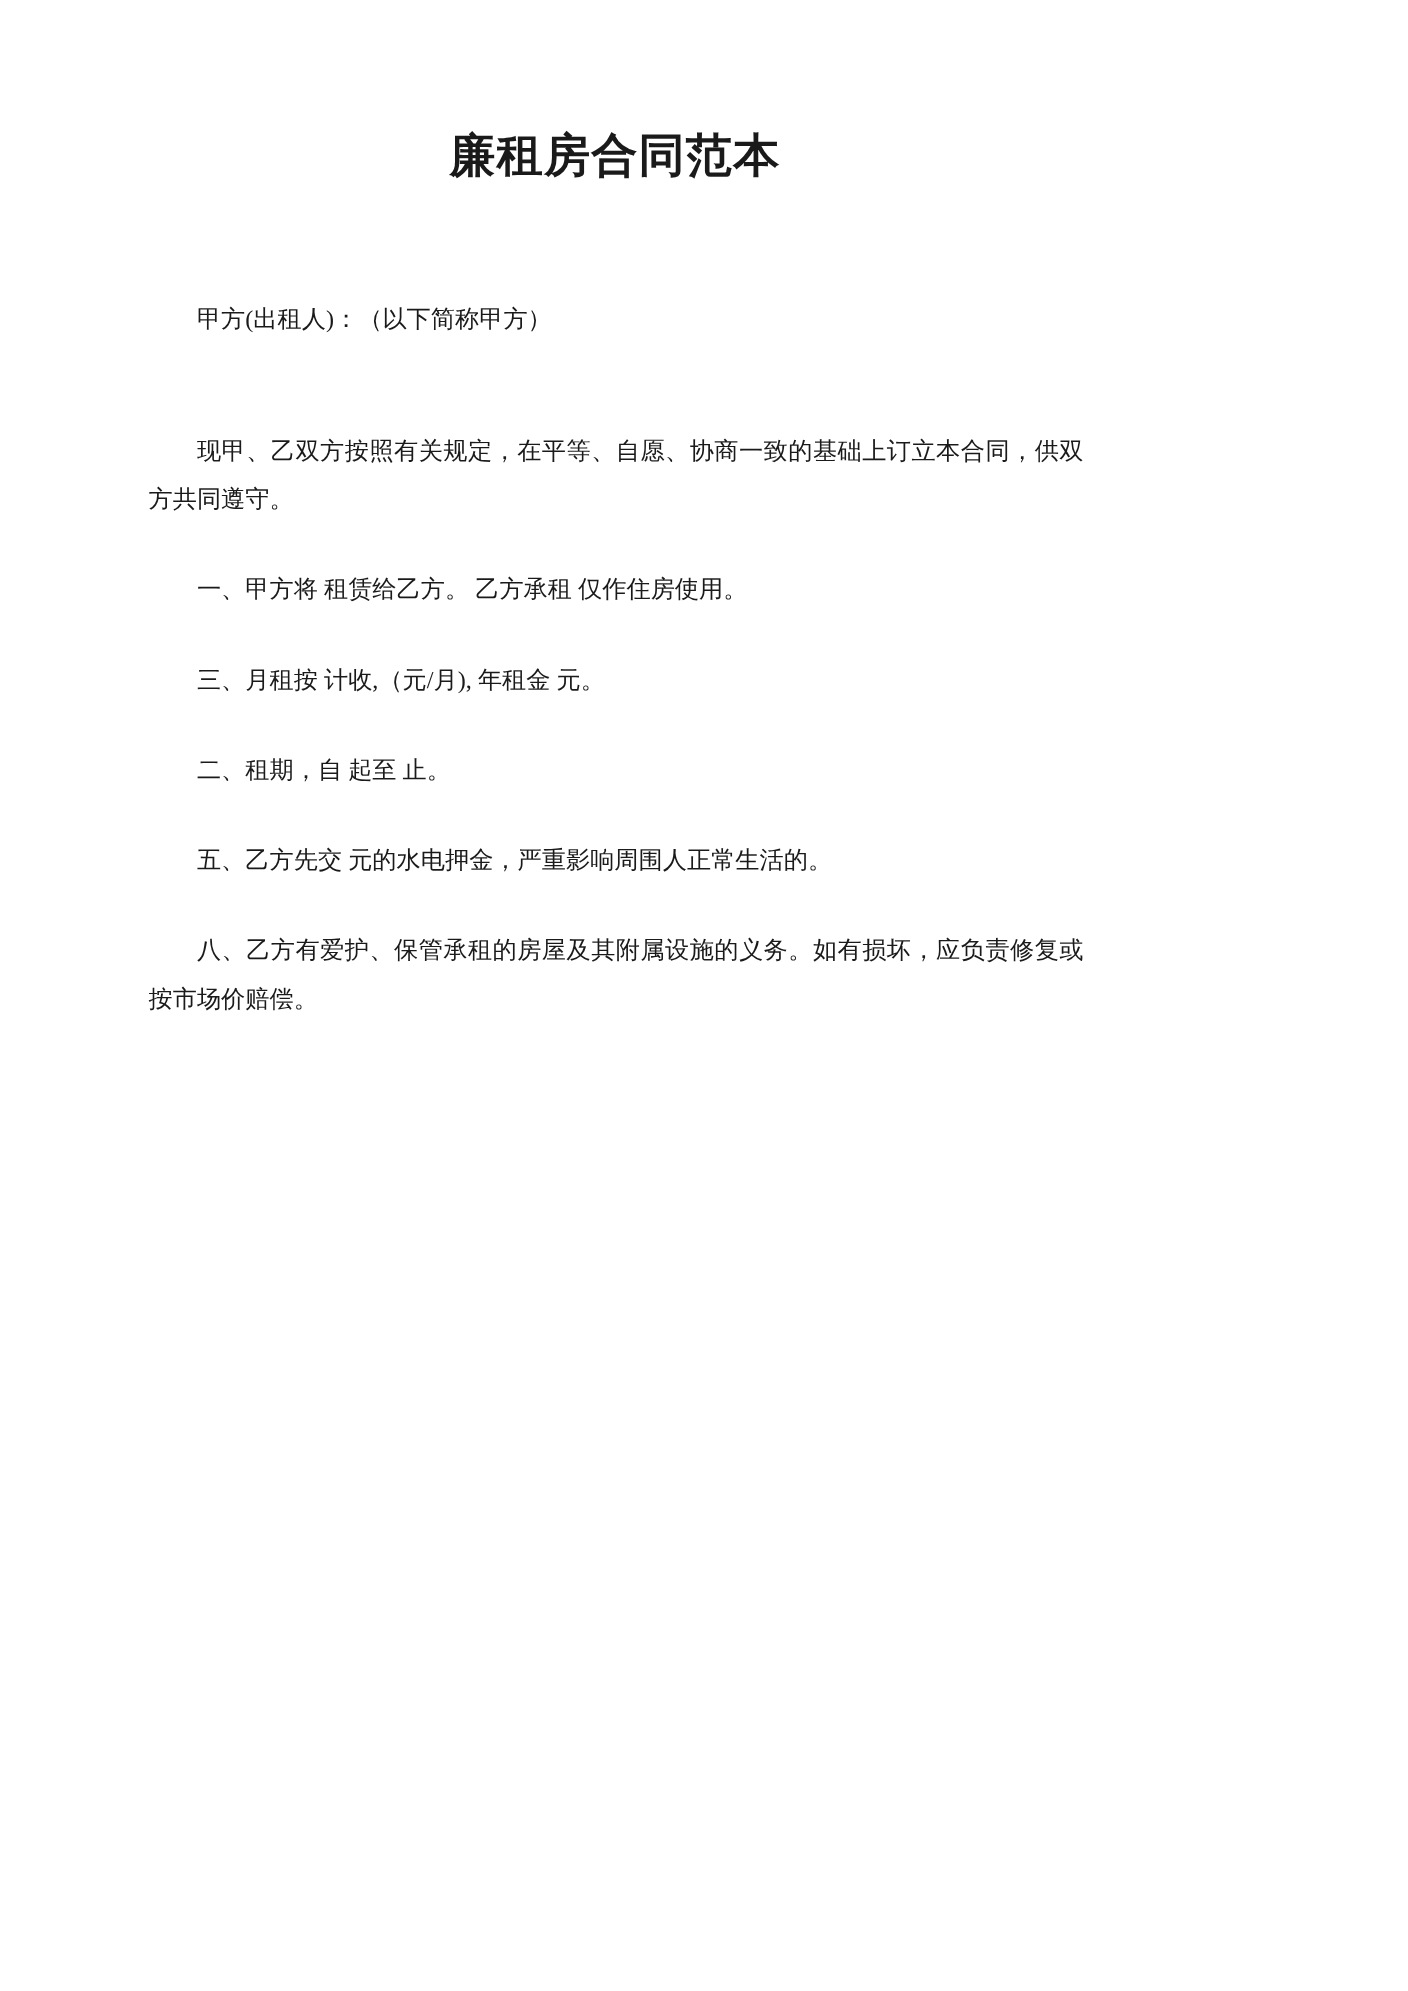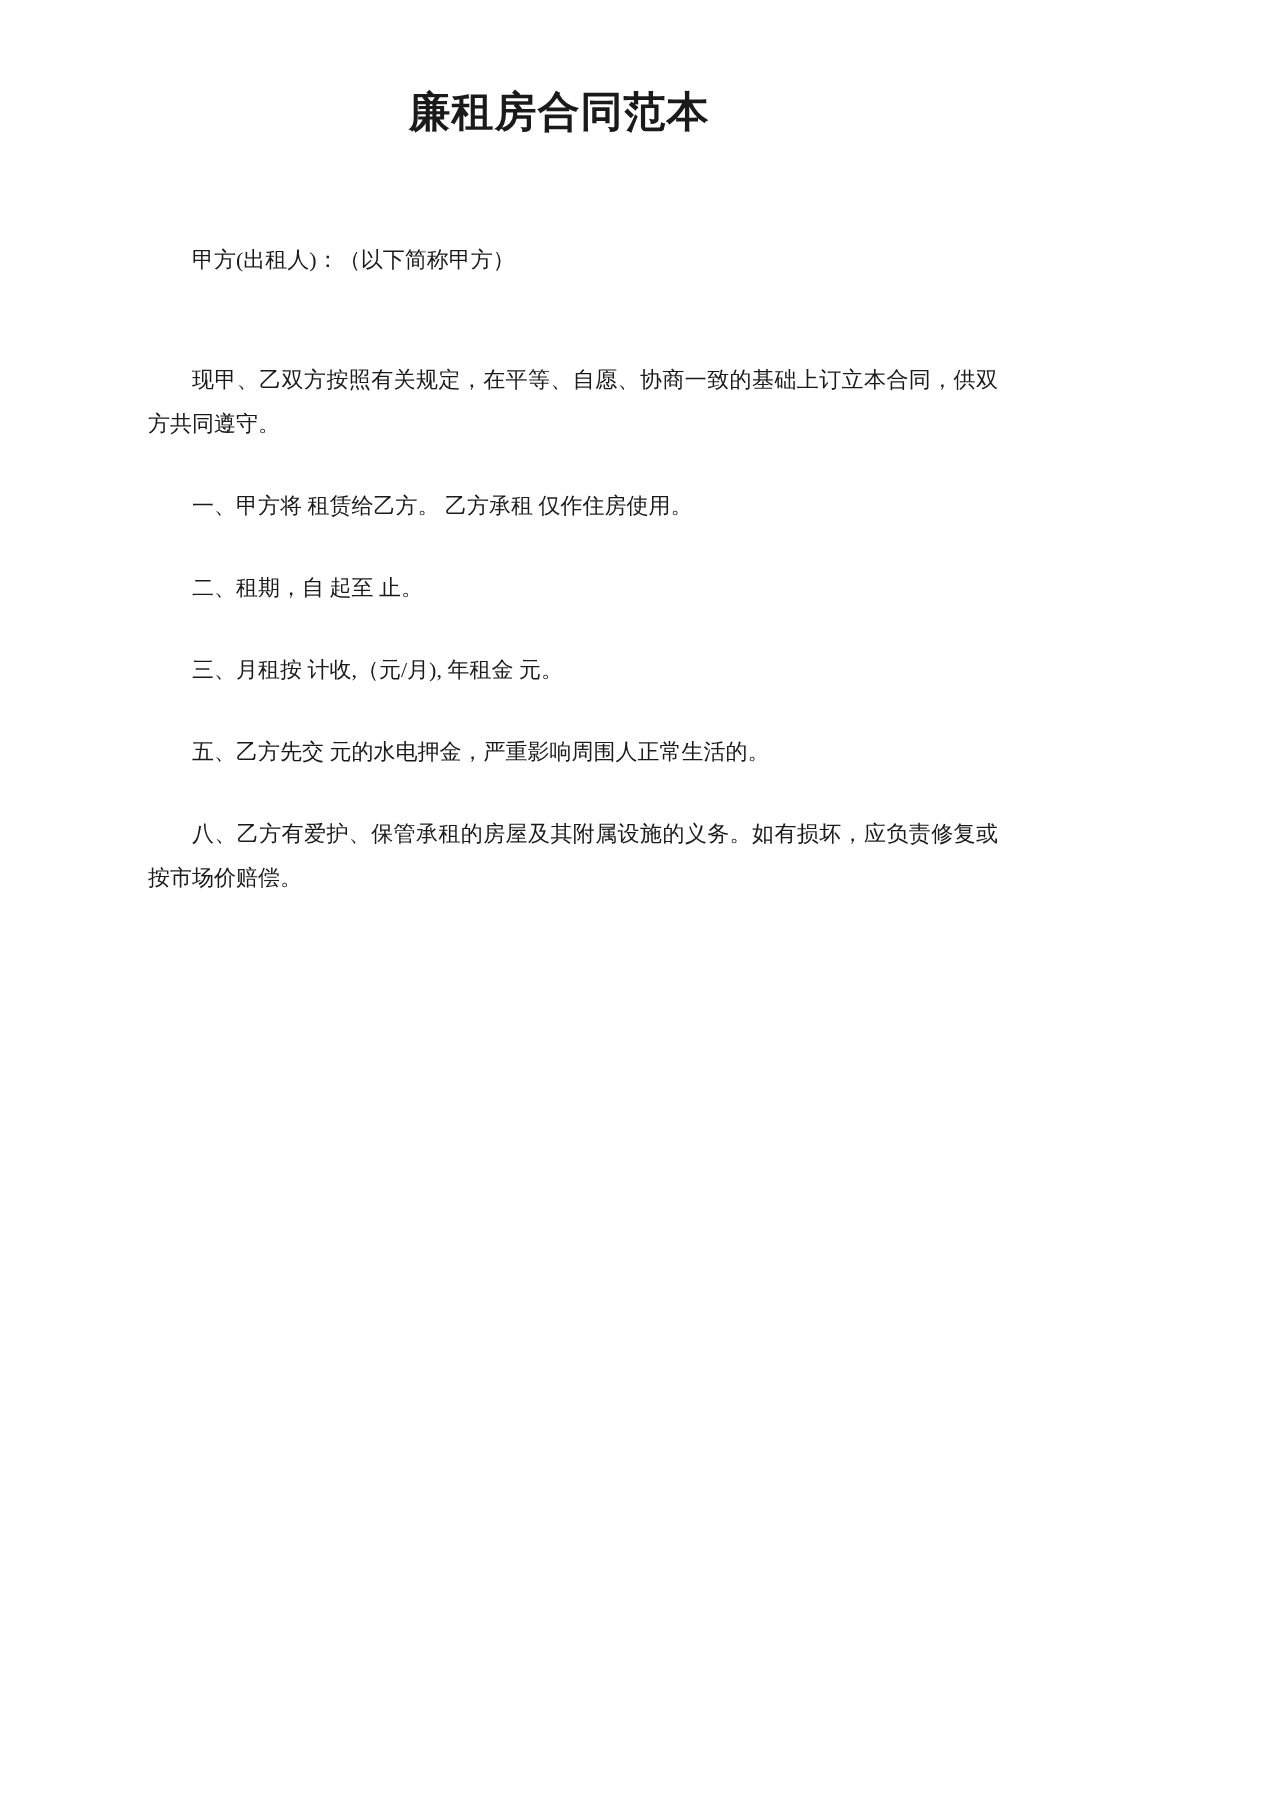--- a/index.html
+++ b/index.html
@@ -11,37 +11,37 @@
     width: 1280px;
     height: 1810px;
     font-family: "Liberation Serif", serif;
     color: #1a1a1a;
     overflow: hidden;
   }
   .page {
     box-sizing: border-box;
     width: 1280px;
     height: 1502px;
-    padding: 86px 296px 60px 134px;
+    padding: 116px 296px 60px 134px;
     background: #ffffff;
   }
   .doc-title {
     width: 850px;
     text-align: center;
     font-size: 42px;
     line-height: 52px;
     font-weight: bold;
     margin: 0 0 100px 0;
     letter-spacing: 1px;
   }
   .clause {
     width: 850px;
     font-size: 22px;
     line-height: 44px;
-    margin: 38px 14px;
+    margin: 38px 1px;
     text-indent: 2em;
     text-align: justify;
     text-justify: inter-character;
   }
   .clause.gap-large {
     margin-top: 76px;
   }
 </style>
 </head>
 <body>
@@ -50,23 +50,23 @@
 
   <h1 class="doc-title">廉租房合同范本</h1>
 
   <p class="clause">甲方(出租人)：（以下简称甲方）</p>
 
 
   <p class="clause gap-large">现甲、乙双方按照有关规定，在平等、自愿、协商一致的基础上订立本合同，供双方共同遵守。</p>
 
   <p class="clause">一、甲方将 租赁给乙方。 乙方承租 仅作住房使用。</p>
 
+  <p class="clause">三、月租按 计收,（元/月), 年租金 元。</p>
+
   <p class="clause">二、租期，自 起至 止。</p>
-
-  <p class="clause">三、月租按 计收,（元/月), 年租金 元。</p>
 
 
   <p class="clause">五、乙方先交 元的水电押金，严重影响周围人正常生活的。</p>
 
 
 
   <p class="clause">八、乙方有爱护、保管承租的房屋及其附属设施的义务。如有损坏，应负责修复或按市场价赔偿。</p>
 
 </div>
 

